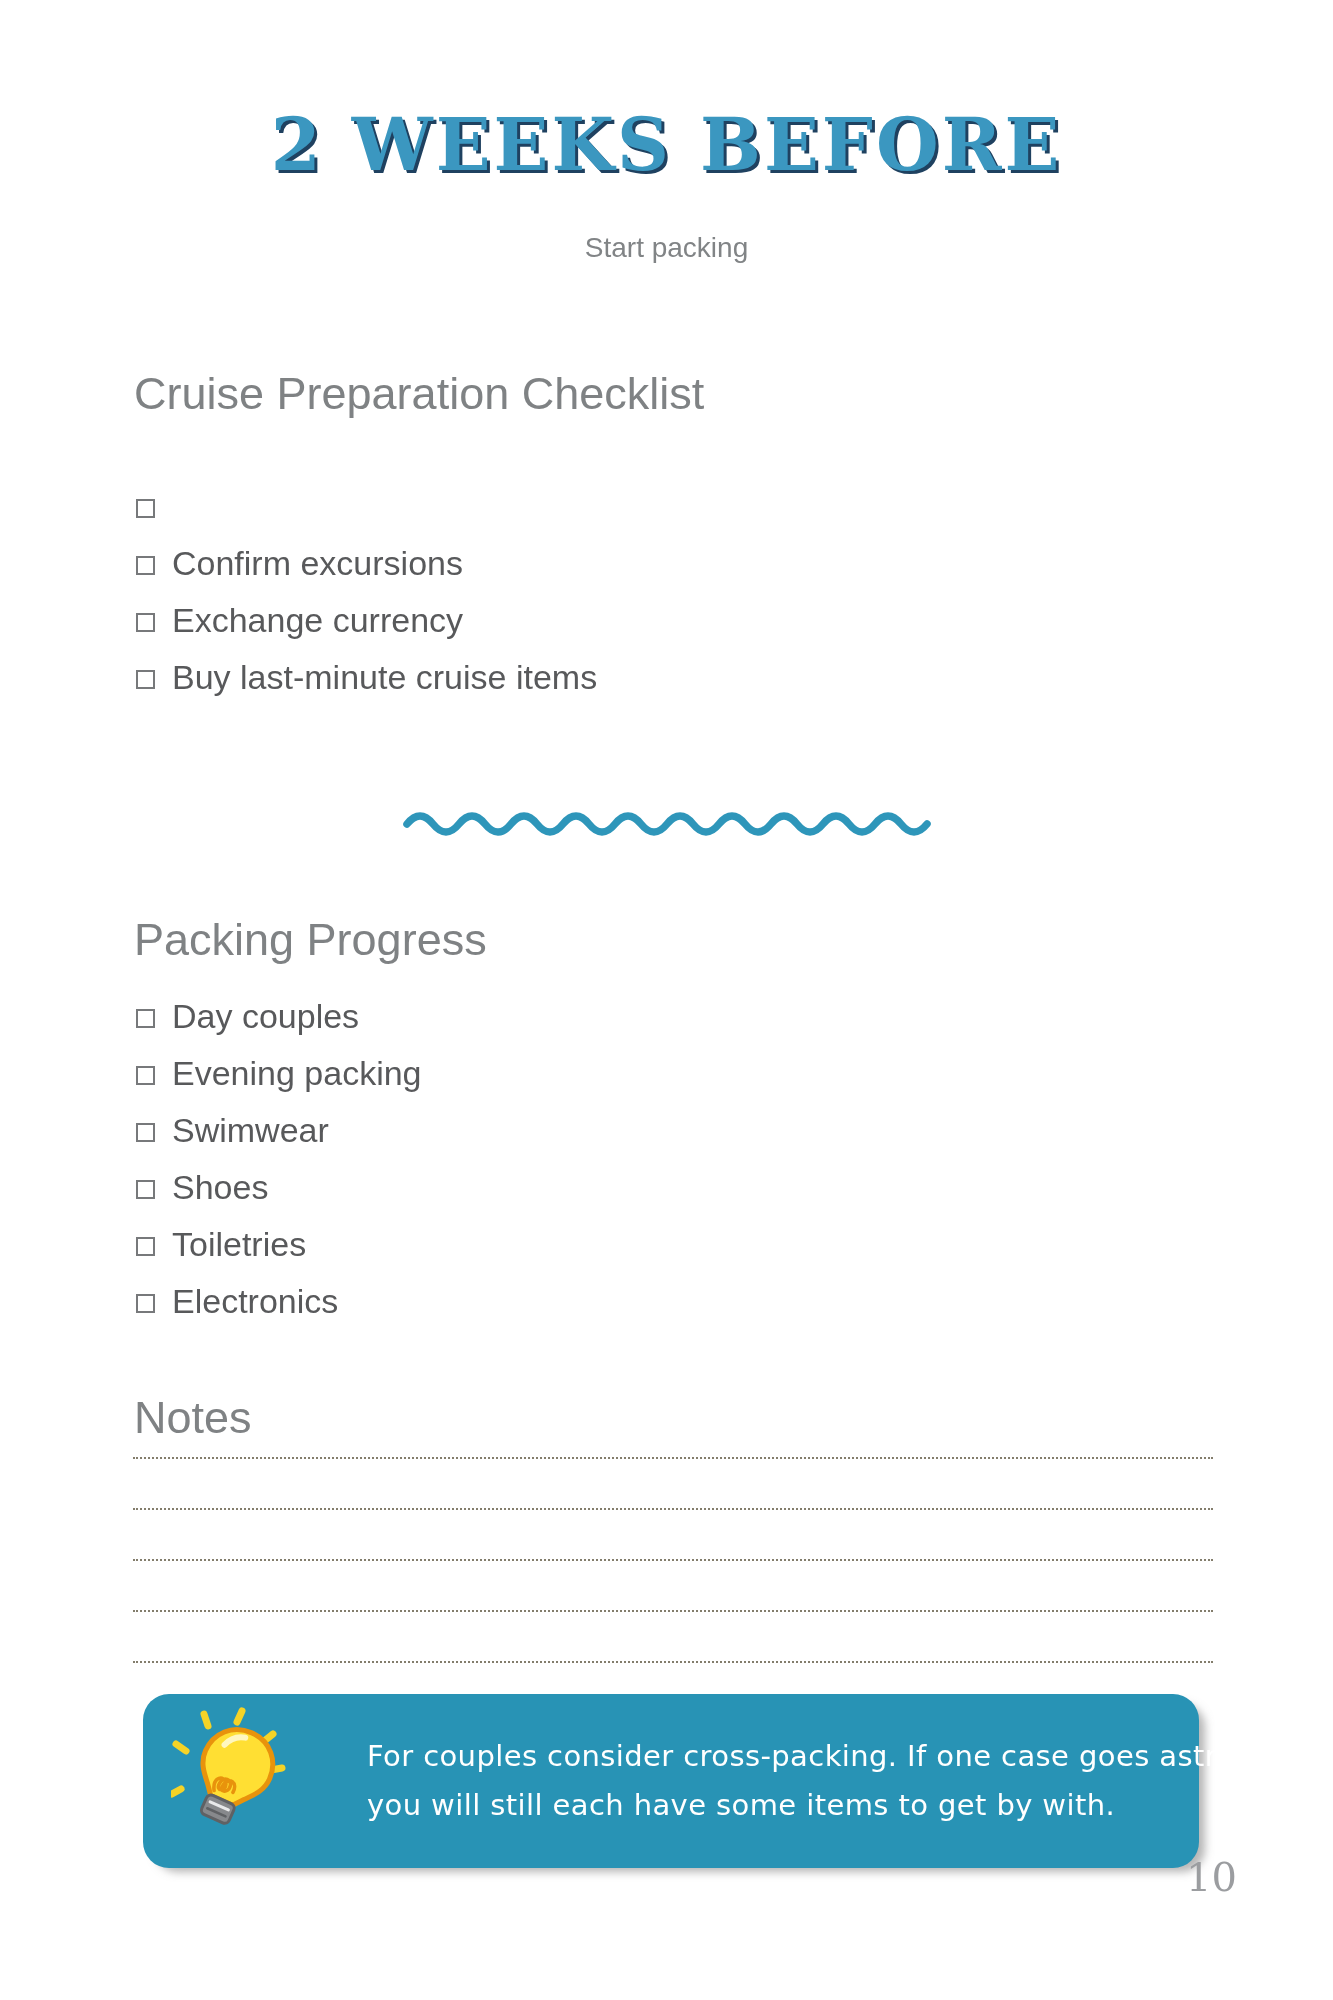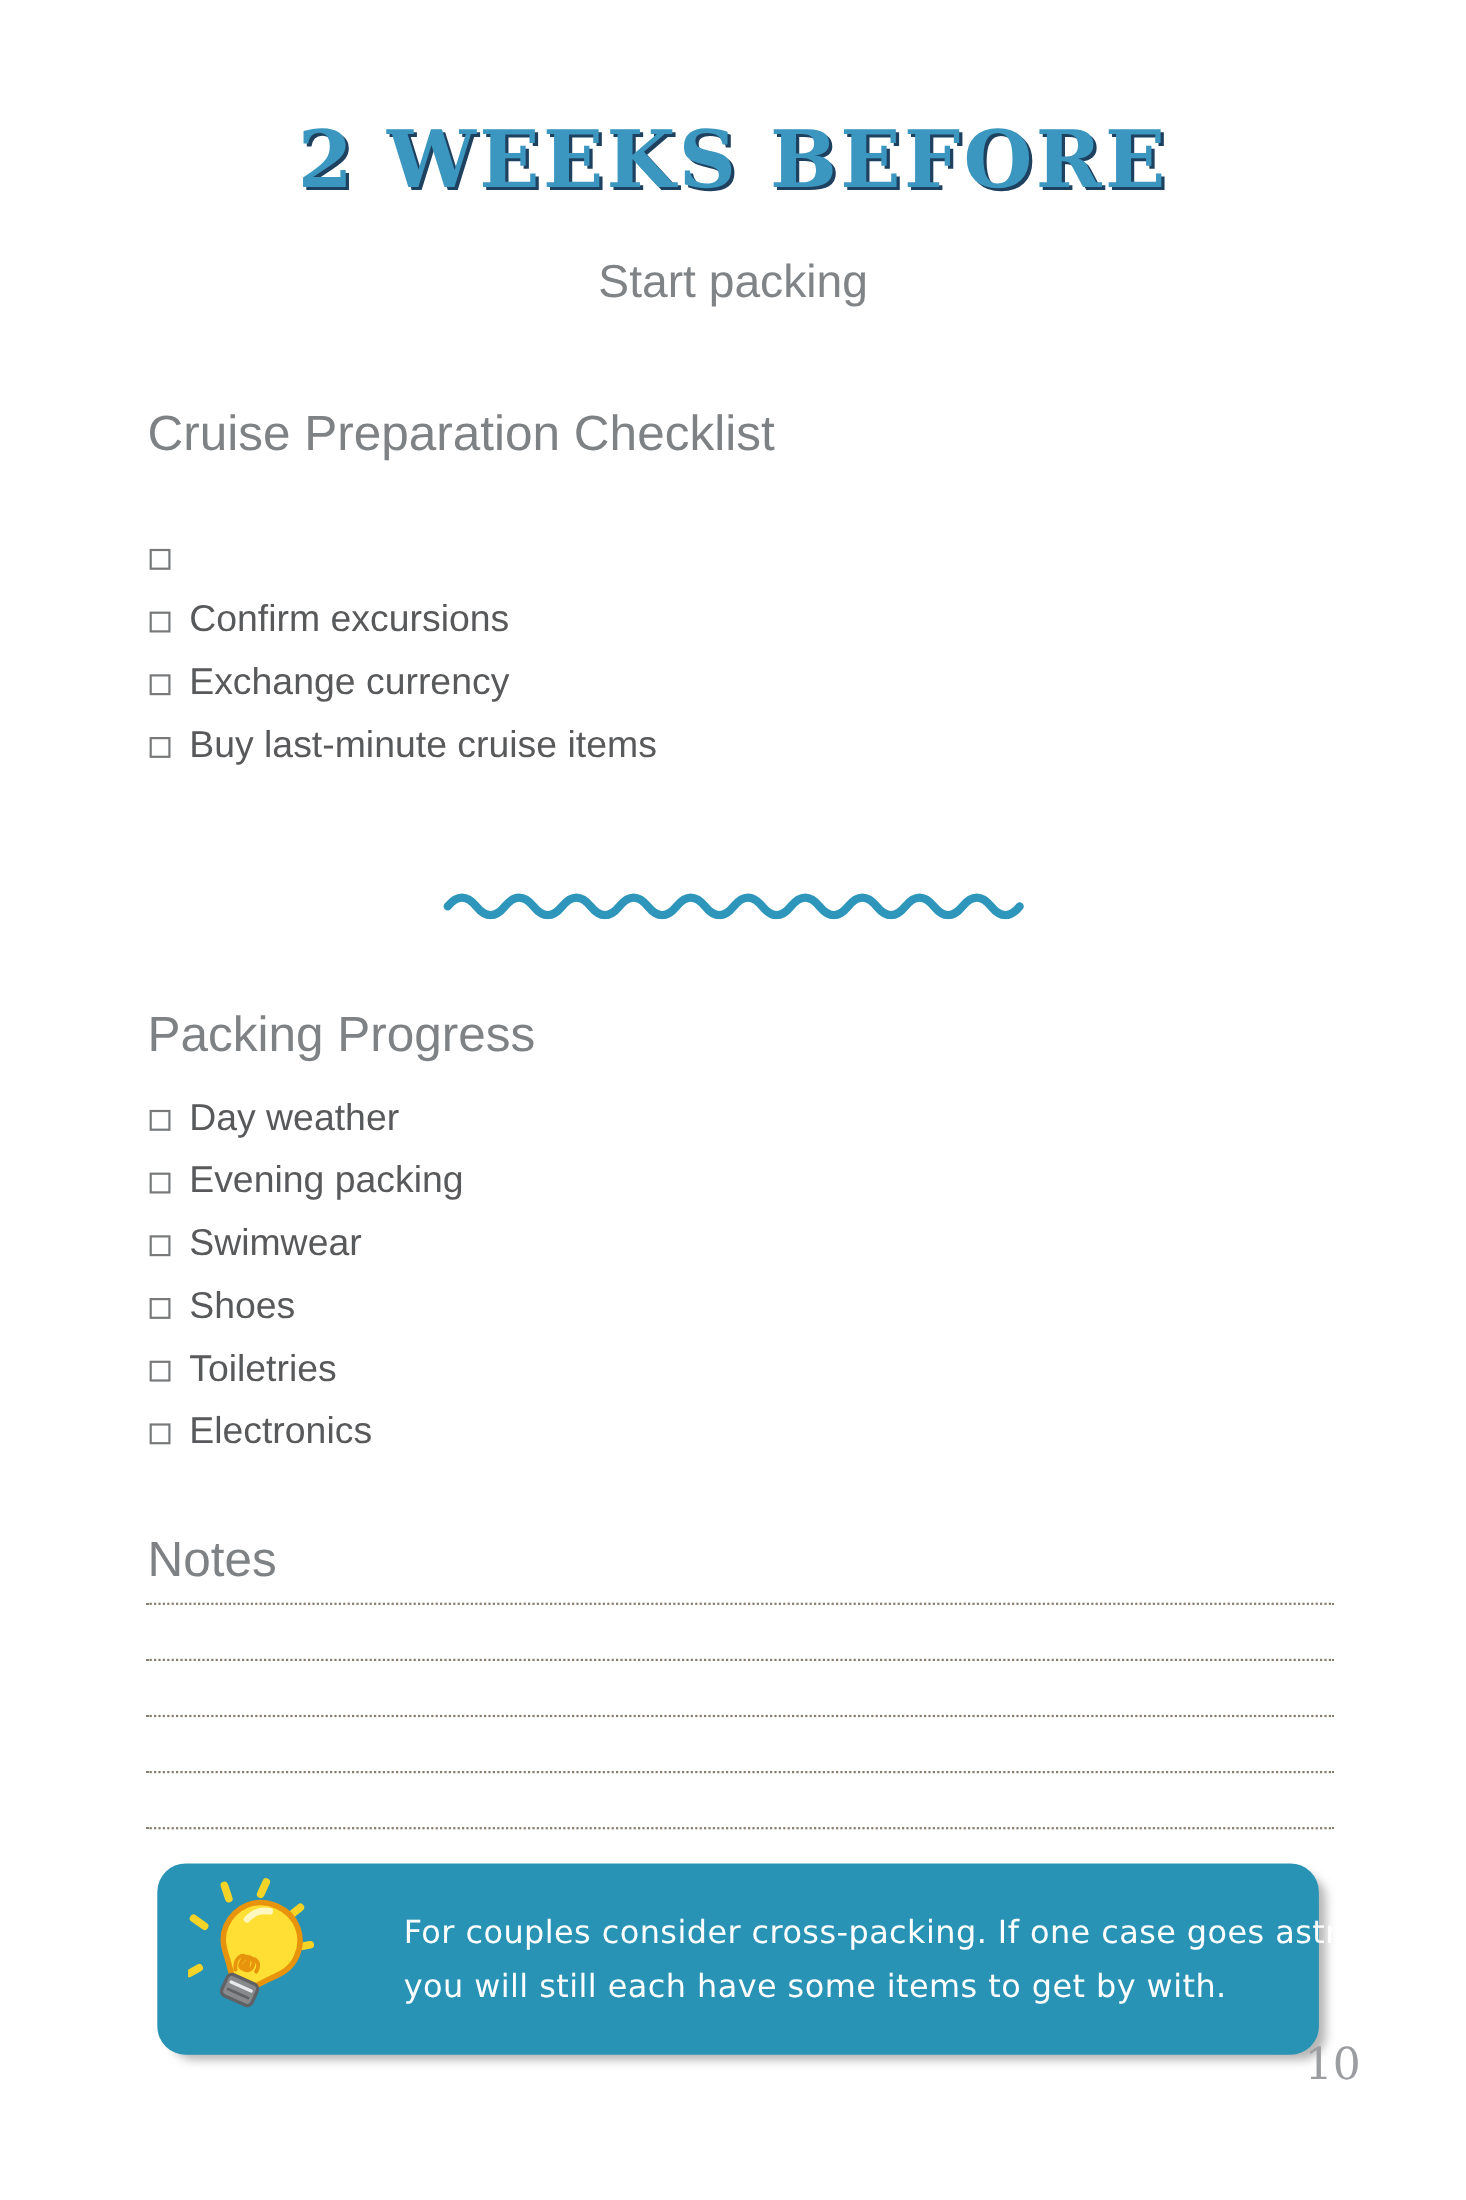--- a/index.html
+++ b/index.html
@@ -17,21 +17,21 @@
     font-weight:700;
     font-size:72px;
     letter-spacing:3px;
     color:#3b97c0;
     text-shadow:3px 3px 0 #1f4160;
     white-space:nowrap;
   }
   .page-subtitle{
     position:absolute; top:232px; left:0; width:100%;
     text-align:center;
-    font-size:42px;
+    font-size:28px;
     color:#818486;
   }
   .section-heading{
     position:absolute; left:134px;
     font-size:45px;
     font-weight:400;
     color:#7f8284;
     text-align:right;
   }
   .h-cruise{ top:368px; }
@@ -127,21 +127,21 @@
   <svg width="530" height="34" viewBox="0 0 530 34">
     <path d="M5 22 Q18 6 31 22 T57 22 T83 22 T109 22 T135 22 T161 22 T187 22 T213 22 T239 22 T265 22 T291 22 T317 22 T343 22 T369 22 T395 22 T421 22 T447 22 T473 22 T499 22 T525 22" fill="none" stroke="#2e96ba" stroke-width="7.5" stroke-linecap="round"></path>
   </svg>
 </div>
 
 <h2 class="section-heading h-packing">Packing Progress</h2>
 
 <div class="checklist list-2">
   <div class="check-item">
     <span class="checkbox"></span>
-    <span>Day weather</span>
+    <span>Day couples</span>
   </div>
   <div class="check-item">
     <span class="checkbox"></span>
     <span>Evening packing</span>
   </div>
   <div class="check-item">
     <span class="checkbox"></span>
     <span>Swimwear</span>
   </div>
   <div class="check-item">

